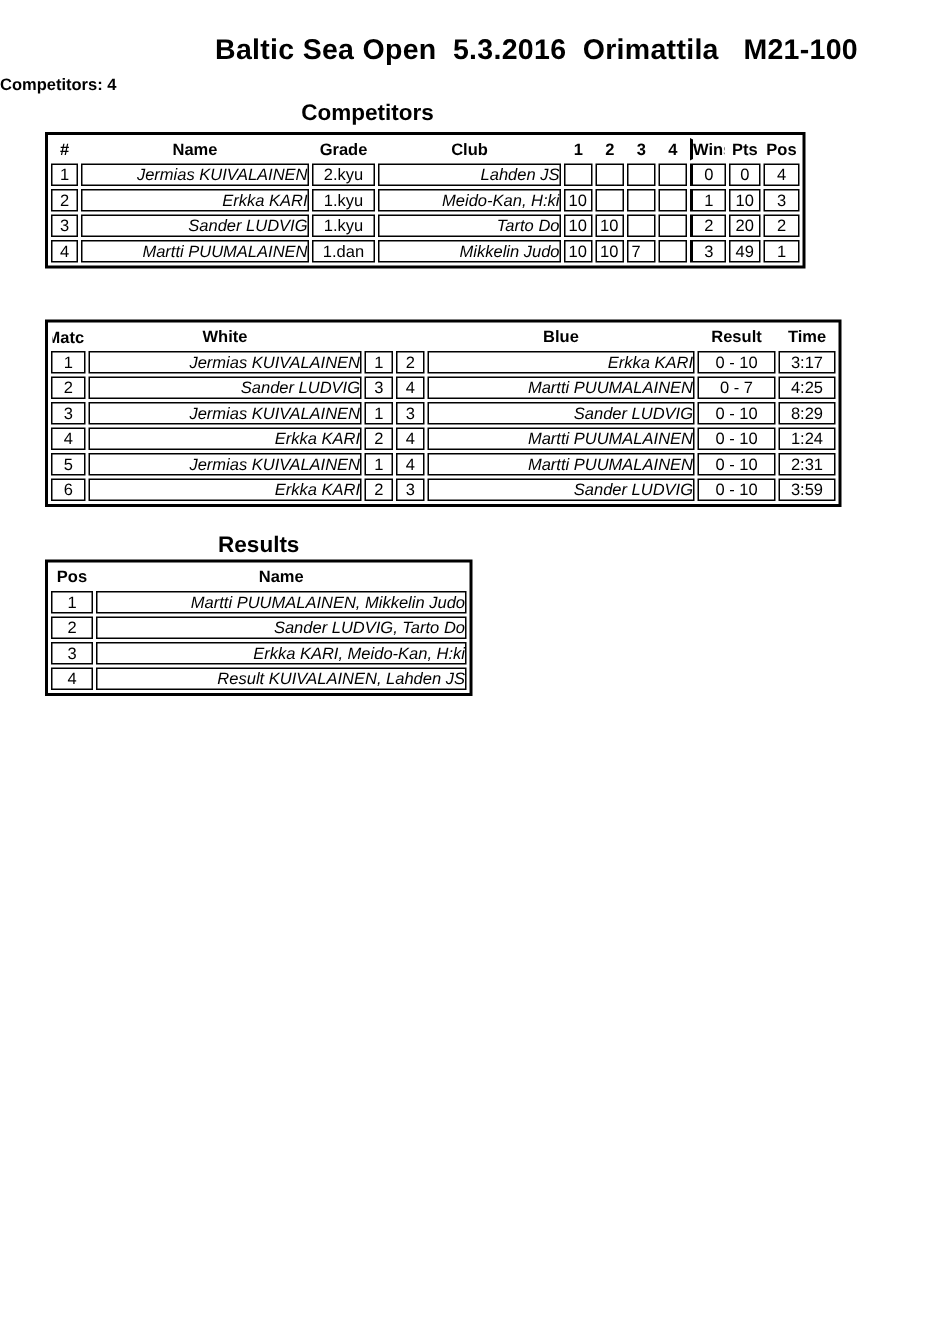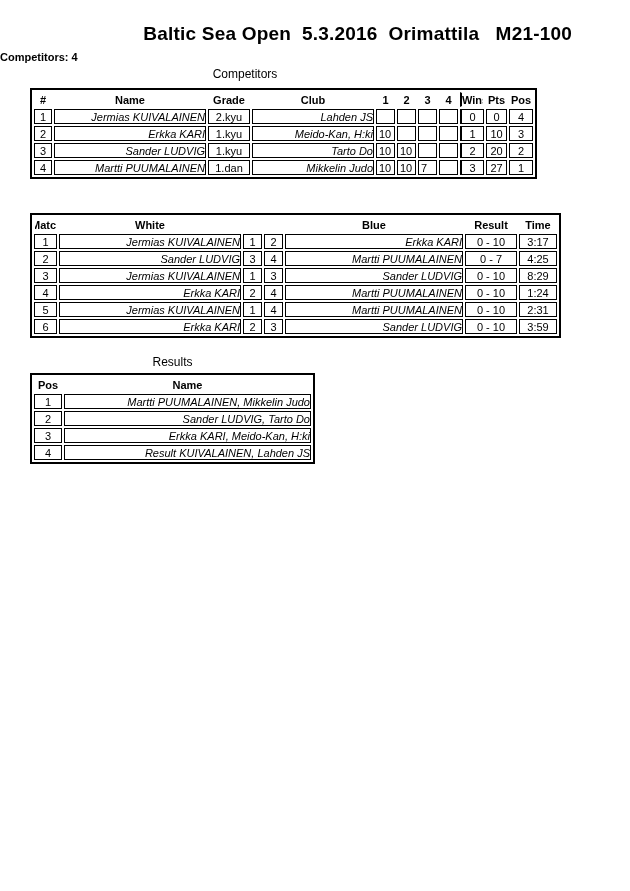--- a/index.html
+++ b/index.html
@@ -9,21 +9,21 @@
   }
   .title {
     position:absolute; top:23px; left:0; width:572px; text-align:right;
     font-size:19px; font-weight:bold; white-space:pre; letter-spacing:0.2px;
   }
   .comp-count {
     position:absolute; top:51px; left:0; width:588px; text-align:left;
     font-size:11px; font-weight:bold;
   }
   .section-heading {
-    position:absolute; font-size:12px; font-weight:normal; text-align:center;
+    position:absolute; font-size:15px; font-weight:bold; text-align:center;
   }
   .heading-competitors { top:67px; left:30px; width:430px; }
   .heading-matches     { top:195px; left:30px; width:515px;margin-top:36px; }
   .heading-results     { top:355px; left:30px; width:285px; }
 
   table.tbl {
     position:absolute; border-collapse:separate; border-spacing:2px;
     border:2px solid #000000; table-layout:fixed; background:#ffffff;
   }
   .tbl-competitors { top:88px;  left:30px; width:507px; }
@@ -122,21 +122,21 @@
     <tr>
       <td class="ac">4</td>
       <td class="al">Martti PUUMALAINEN</td>
       <td class="ac">1.dan</td>
       <td class="al">Mikkelin Judo</td>
       <td class="score">10</td>
       <td class="score">10</td>
       <td class="score">7</td>
       <td class="score"></td>
       <td class="ac sep">3</td>
-      <td class="ac">27</td>
+      <td class="ac">49</td>
       <td class="ac">1</td>
     </tr>
   </tbody>
 </table>
 
 <div class="section-heading heading-matches">Matches</div>
 
 <table class="tbl tbl-matches">
   <colgroup>
     <col style="width:23px">

